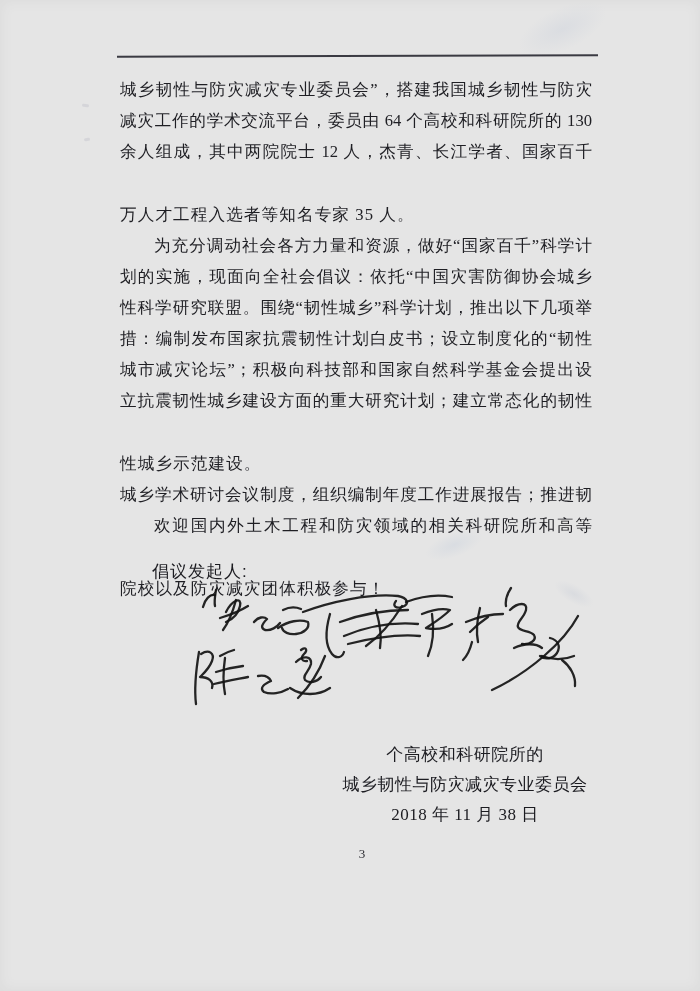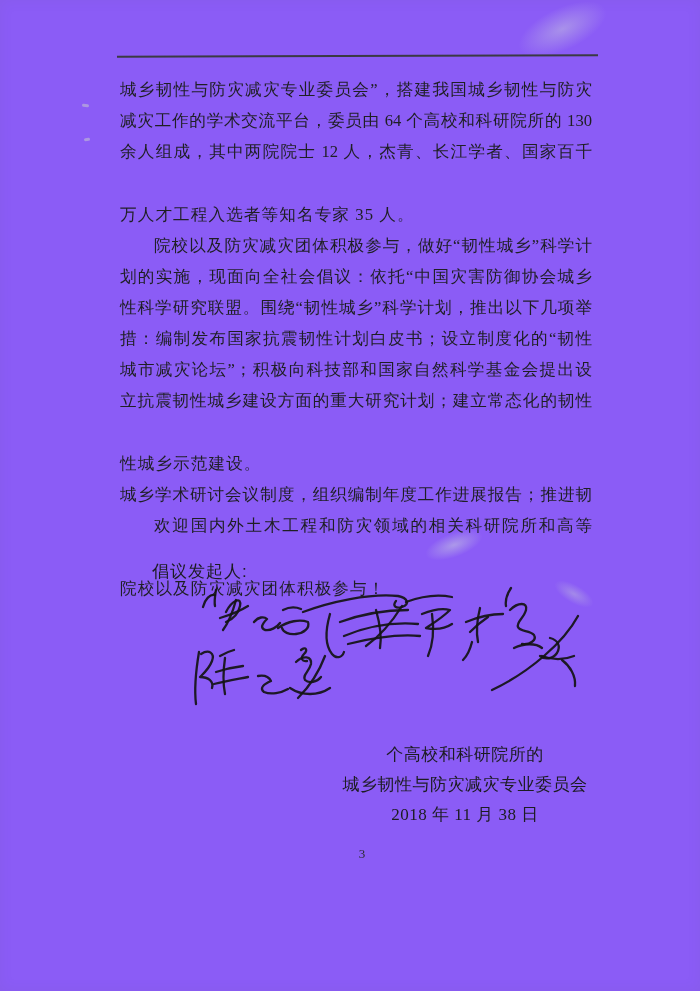--- a/index.html
+++ b/index.html
@@ -1,19 +1,19 @@
 <!DOCTYPE html>
 <html><head>
 <meta charset="utf-8">
 <style>
   html,body{margin:0;padding:0;background:#ffffff;}
   .page{
     position:relative;
     width:700px;height:991px;
-    background:#8b5cf6;
+    background:#e5e5e5;
     overflow:hidden;
     box-shadow:inset 0 0 14px rgba(80,80,90,0.07);
     font-family:"Liberation Serif","DejaVu Serif",serif;
     color:#1f1f24;
   }
   .header-rule{
     position:absolute;left:117px;top:55px;width:481px;height:2px;
     background:#3a3a42;transform:rotate(-0.15deg);
   }
   .body-text{
@@ -83,21 +83,21 @@
   <div class="header-rule"></div>
 
   <div class="body-text">
     <div>
       <div class="line">城乡韧性与防灾减灾专业委员会”，搭建我国城乡韧性与防灾</div>
       <div class="line">减灾工作的学术交流平台，委员由 64 个高校和科研院所的 130</div>
       <div class="line">余人组成，其中两院院士 12 人，杰青、长江学者、国家百千</div>
       <div class="line last">万人才工程入选者等知名专家 35 人。</div>
     </div>
     <div>
-      <div class="line indent">院校以及防灾减灾团体积极参与，做好“韧性城乡”科学计</div>
+      <div class="line indent">为充分调动社会各方力量和资源，做好“国家百千”科学计</div>
       <div class="line">划的实施，现面向全社会倡议：依托“中国灾害防御协会城乡</div>
       <div class="line">性科学研究联盟。围绕“韧性城乡”科学计划，推出以下几项举</div>
       <div class="line">措：编制发布国家抗震韧性计划白皮书；设立制度化的“韧性</div>
       <div class="line">城市减灾论坛”；积极向科技部和国家自然科学基金会提出设</div>
       <div class="line">立抗震韧性城乡建设方面的重大研究计划；建立常态化的韧性</div>
       <div class="line last">性城乡示范建设。</div>
       <div class="line">城乡学术研讨会议制度，组织编制年度工作进展报告；推进韧</div>
     </div>
     <div>
       <div class="line indent">欢迎国内外土木工程和防灾领域的相关科研院所和高等</div>

